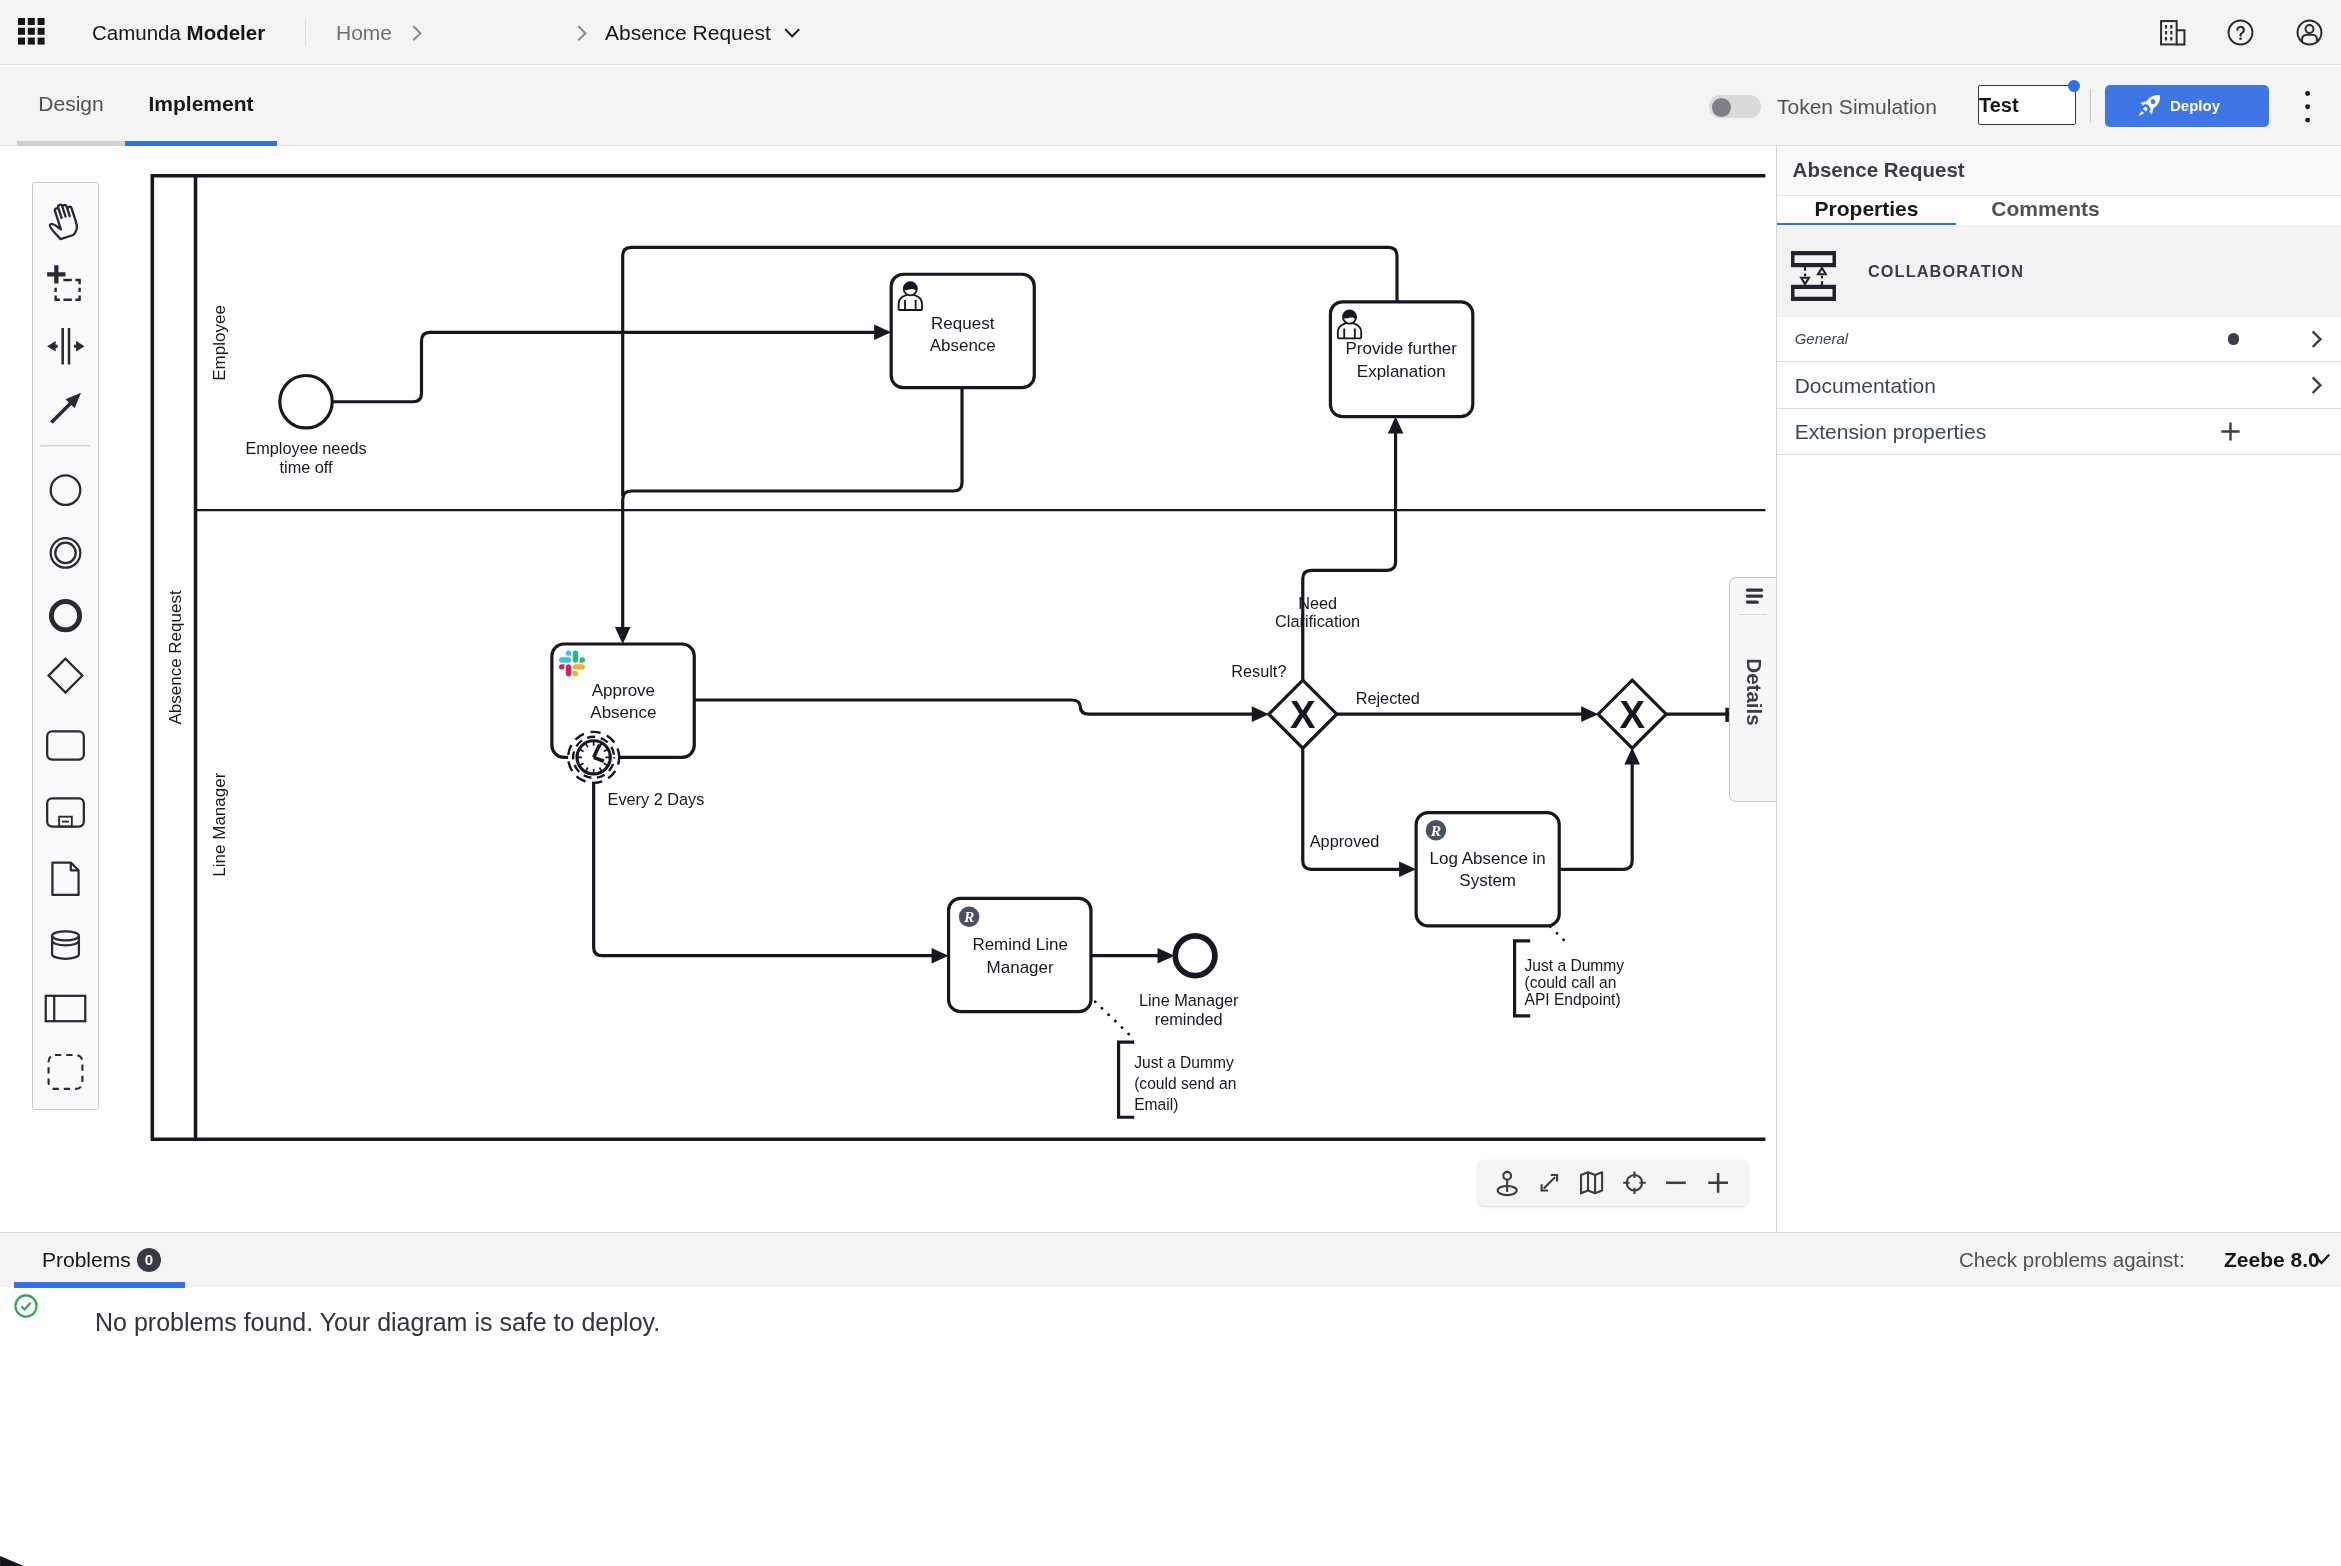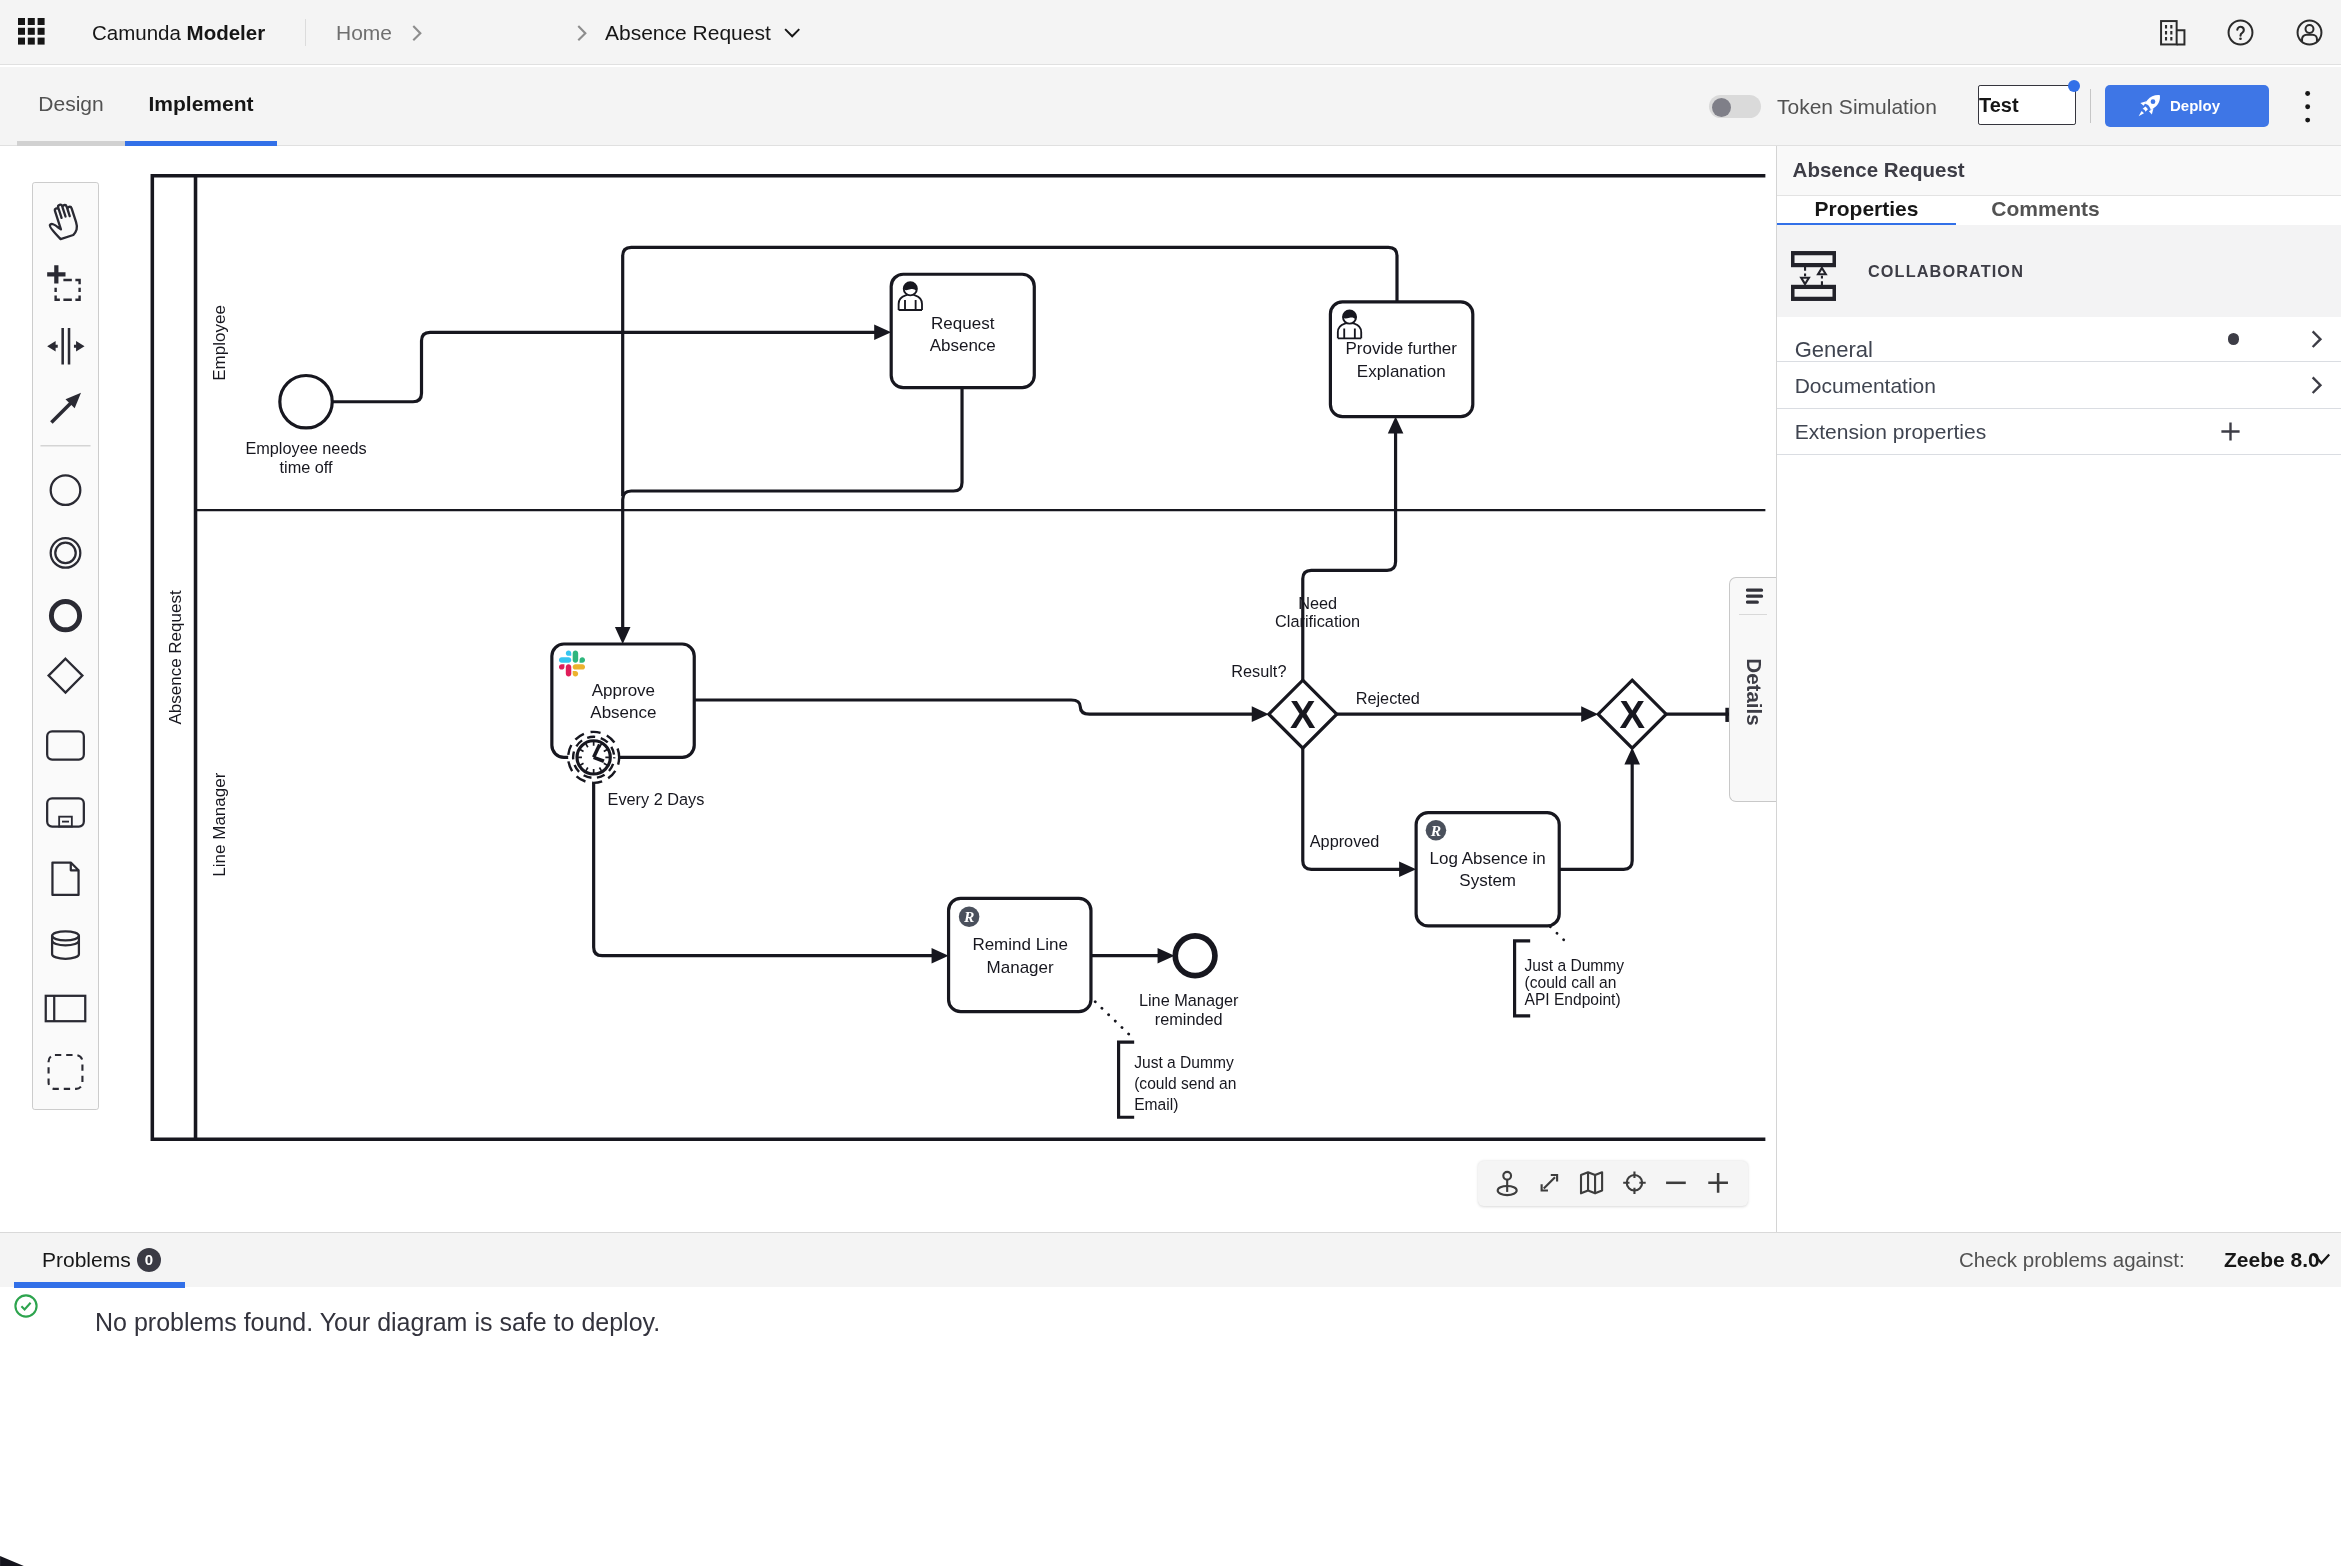--- a/index.html
+++ b/index.html
@@ -346,21 +346,21 @@
         <rect x="2" y="51" width="60" height="17" stroke-width="6"></rect>
         <path d="M20 20 V28 M20 32 V36" stroke-width="3"></path>
         <path d="M20 47 l-5.5 -9 h11 z" fill="none" stroke-width="3"></path>
         <path d="M44 51 V43 M44 39 V35" stroke-width="3"></path>
         <path d="M44 24 l-5.5 9 h11 z" fill="none" stroke-width="3"></path>
       </svg>
       <div class="abs" style="left:91px;top:0;height:92px;line-height:92px;font-size:16.3px;font-weight:bold;letter-spacing:1.1px;color:#3d3d46;">COLLABORATION</div>
     </div>
 
     <div class="abs" style="left:0;top:171px;width:565px;height:45px;border-bottom:1.4px solid #dadde2;">
-      <div class="abs" style="left:17.7px;top:11px;height:44px;line-height:44px;font-size:22px;color:#3f4450;">General</div>
+      <div class="abs" style="left:17.7px;top:0;height:44px;line-height:44px;font-size:15px;color:#3f4450;font-style:italic;">General</div>
       <div class="abs" style="left:451px;top:16.3px;width:11.3px;height:11.3px;border-radius:50%;background:#3d3d46;"></div>
       <svg class="abs" style="left:530px;top:12.8px;" width="18.4" height="18.4" viewBox="0 0 26 26">
           <path d="M8 2 L19 13 L8 24" fill="none" stroke="#3d3d46" stroke-width="3.4"></path>
         </svg>
     </div>
     <div class="abs" style="left:0;top:218px;width:565px;height:45px;border-bottom:1.4px solid #dadde2;">
       <div class="abs" style="left:17.7px;top:0;height:43px;line-height:43px;font-size:21px;color:#3f4450;">Documentation</div>
       <svg class="abs" style="left:530px;top:12px;" width="18.4" height="18.4" viewBox="0 0 26 26">
           <path d="M8 2 L19 13 L8 24" fill="none" stroke="#3d3d46" stroke-width="3.4"></path>
         </svg>

